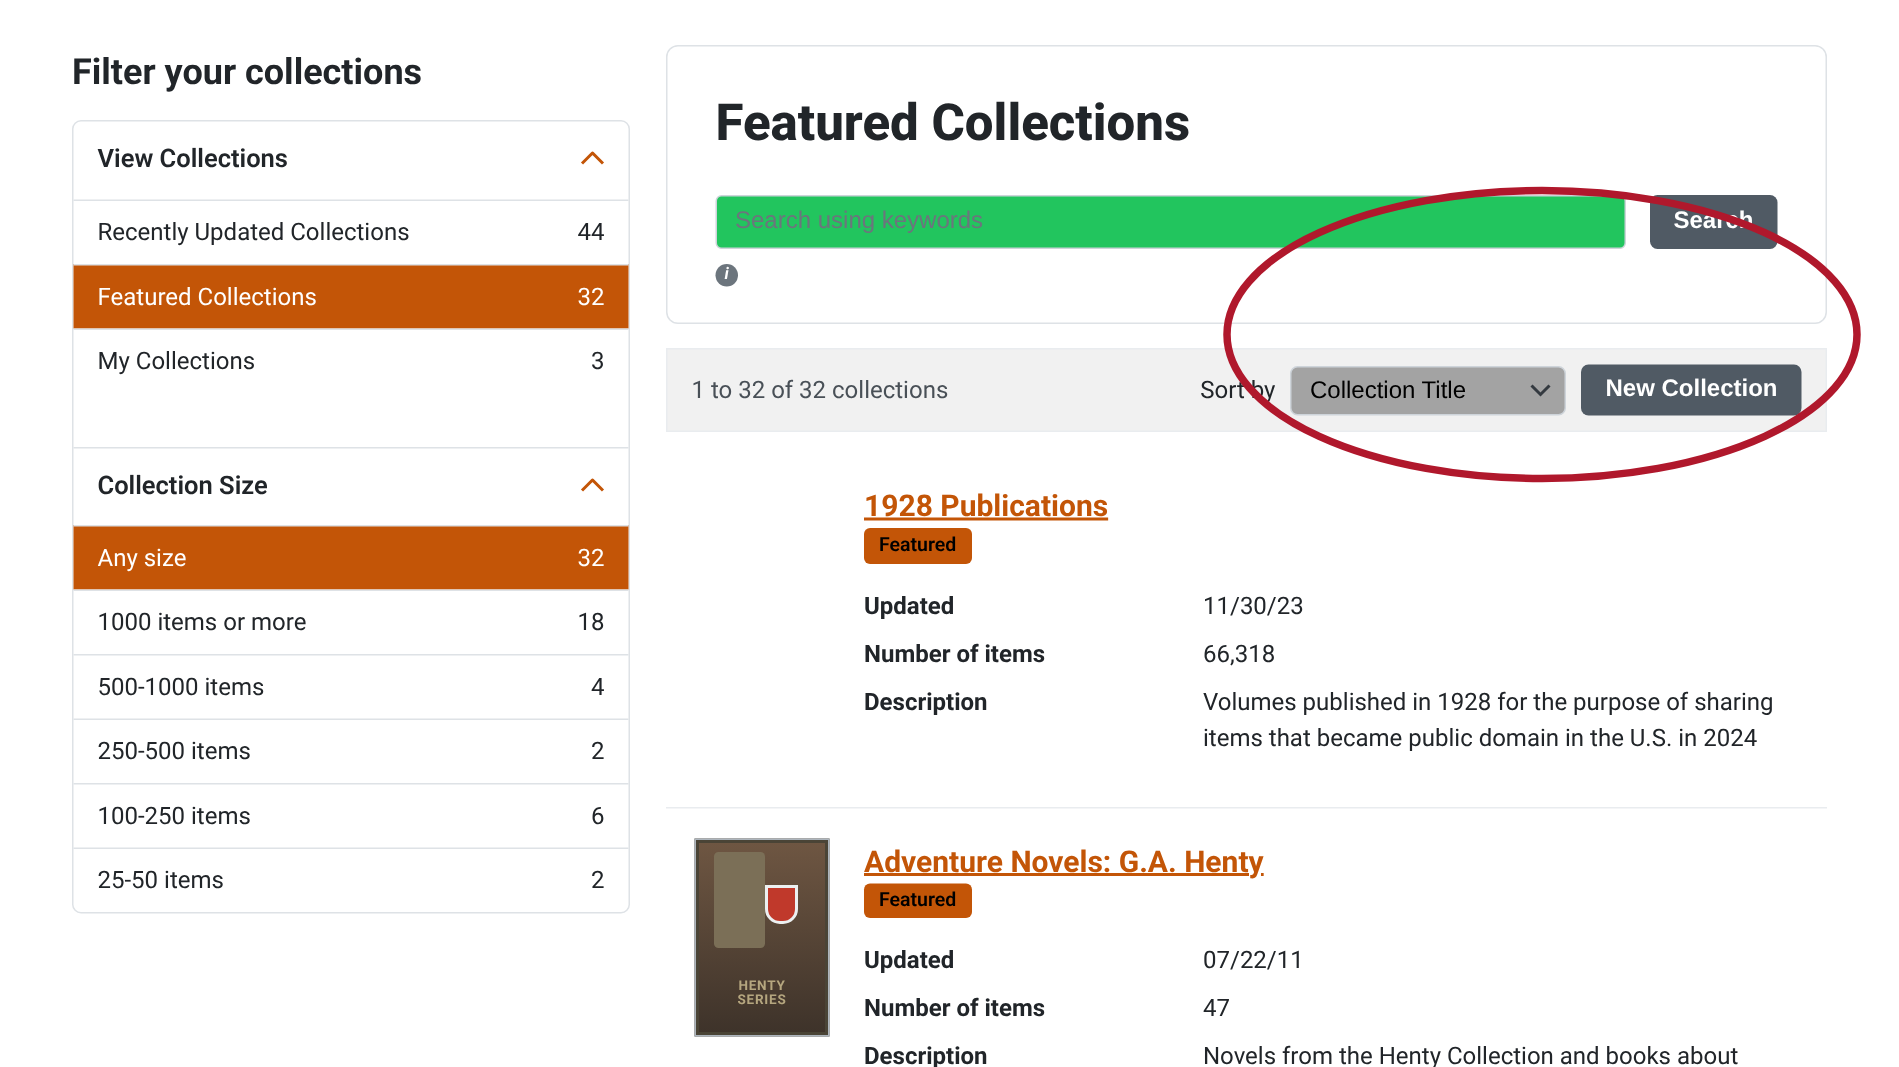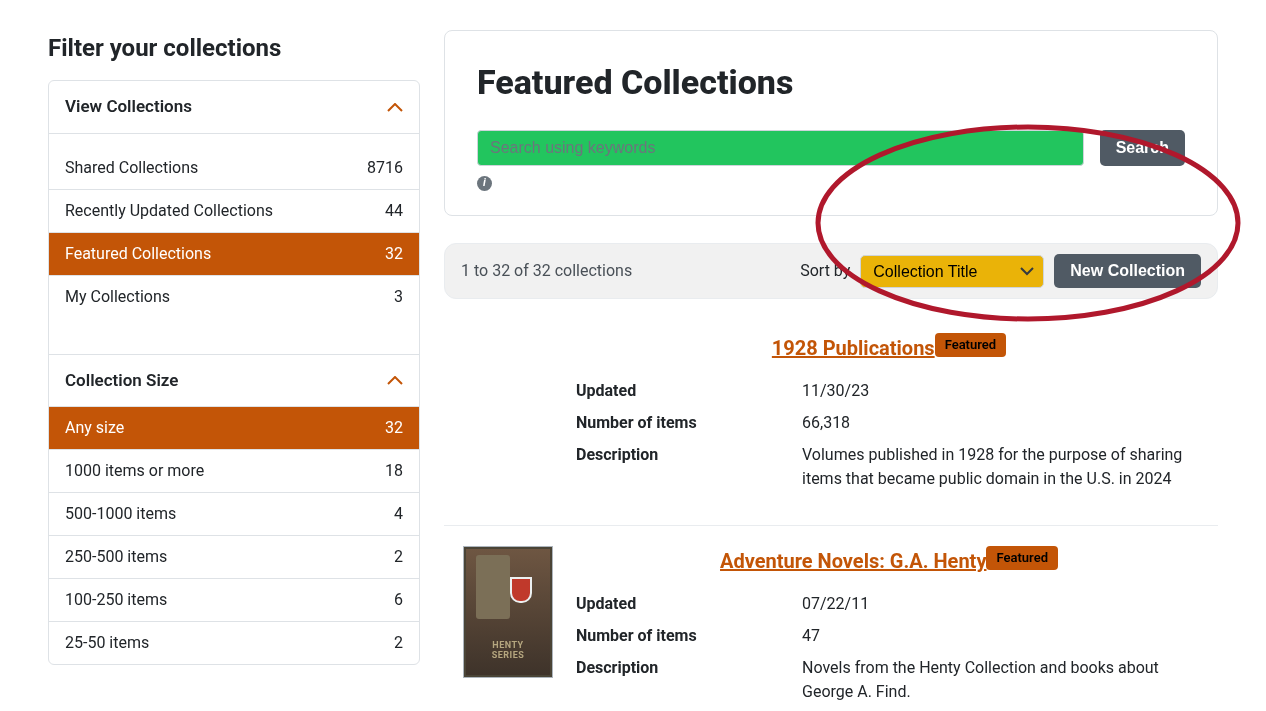--- a/index.html
+++ b/index.html
@@ -26,21 +26,21 @@
       font-weight: 700;
       margin-bottom: 14px;
     }
     .filter-panel {
       border: 1px solid #dee2e6;
       border-radius: 6px;
     }
     .filter-header {
       display: flex;
       justify-content: space-between;
-      align-items: flex-end;
+      align-items: flex-start;
       padding: 13px 16px;
       cursor: pointer;
     }
     .filter-header-title {
       font-weight: 600;
       font-size: 17px;
     }
     .chevron-up {
       display: inline-block;
     }
@@ -126,41 +126,41 @@
       font-style: italic;
       display: inline-flex;
       align-items: center;
       justify-content: center;
       flex-shrink: 0;
     }
 
     .toolbar {
       background: #f1f1f1;
       border: 1px solid #e9ecef;
-      border-radius: 12px;
-      margin-top: 27px;
+      border-radius: 0;
+      margin-top: 16px;
       display: flex;
       align-items: center;
       justify-content: space-between;
       padding: 10px 16px;
     }
     .count-text { font-size: 16px; color: #495057; }
     .toolbar-right {
       display: flex;
       align-items: center;
       gap: 10px;
     }
     .sort-label { font-size: 16px; }
     .select-wrap {
       position: relative;
     }
     .select {
       appearance: none;
       -webkit-appearance: none;
-      background: #eab308;
+      background: #a3a3a3;
       border: 1px solid #ced4da;
       border-radius: 5px;
       padding: 7px 34px 7px 12px;
       font-size: 16px;
       cursor: pointer;
       min-width: 184px;
     }
     .select-chevron {
       position: absolute;
       right: 10px;
@@ -221,20 +221,21 @@
       font-size: 9px;
       line-height: 1.05;
       text-align: center;
       letter-spacing: 0.5px;
     }
     .result-main { flex: 1; }
     .result-header {
       display: flex;
       justify-content: center;
       align-items: flex-start;
+      flex-direction: column;
     }
     .result-title {
       color: #c35507;
       font-size: 20px;
       font-weight: 700;
       text-decoration: underline;
     }
     .badge {
       background: #c35507;
       color: #000000;
@@ -278,24 +279,20 @@
       <div>
         <div class="filter-header">
           <span class="filter-header-title">View Collections</span>
           <span class="chevron-up">
             <svg width="16" height="10" viewBox="0 0 16 10">
                 <path d="M1 8 L8 1 L15 8" stroke-width="2" fill="none"></path>
               </svg>
           </span>
         </div>
         <ul class="filter-list">
-          <li class="filter-item first-gap">
-            <span>Shared Collections</span>
-            <span>8716</span>
-          </li>
           <li class="filter-item">
             <span>Recently Updated Collections</span>
             <span>44</span>
           </li>
           <li class="filter-item active">
             <span>Featured Collections</span>
             <span>32</span>
           </li>
           <li class="filter-item">
             <span>My Collections</span>

